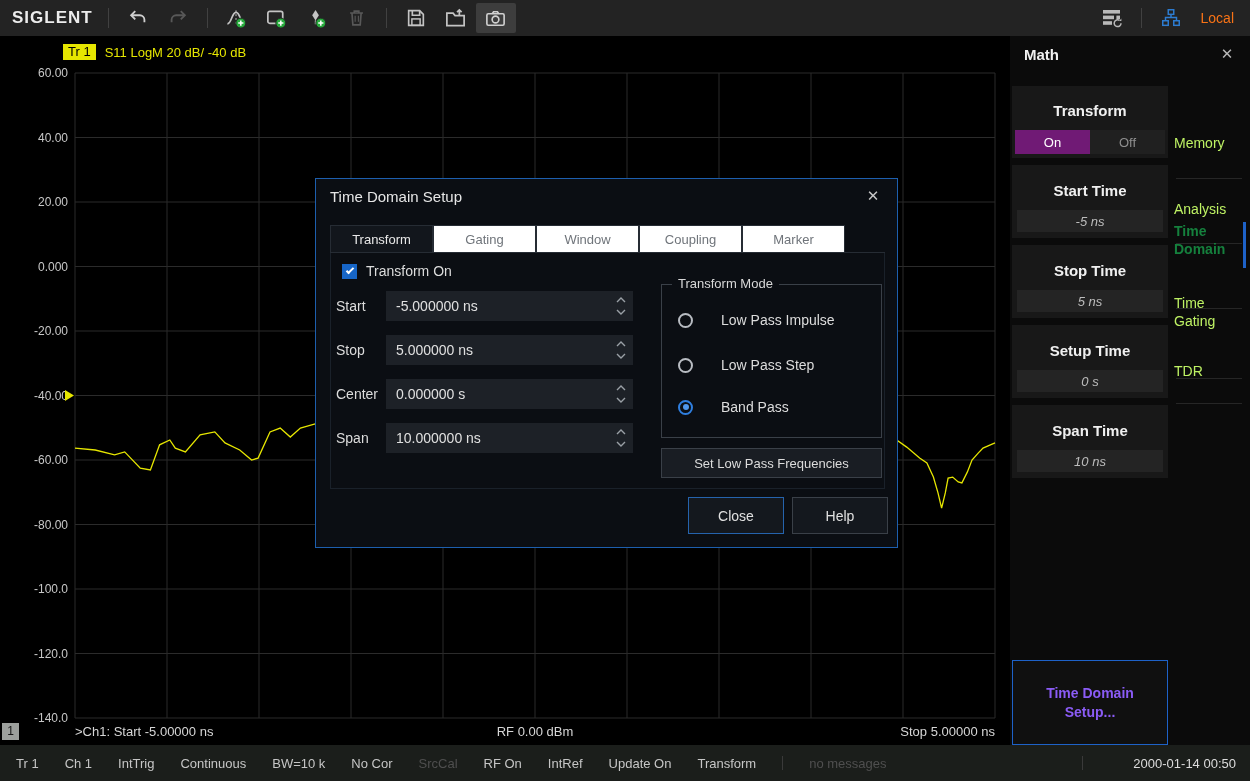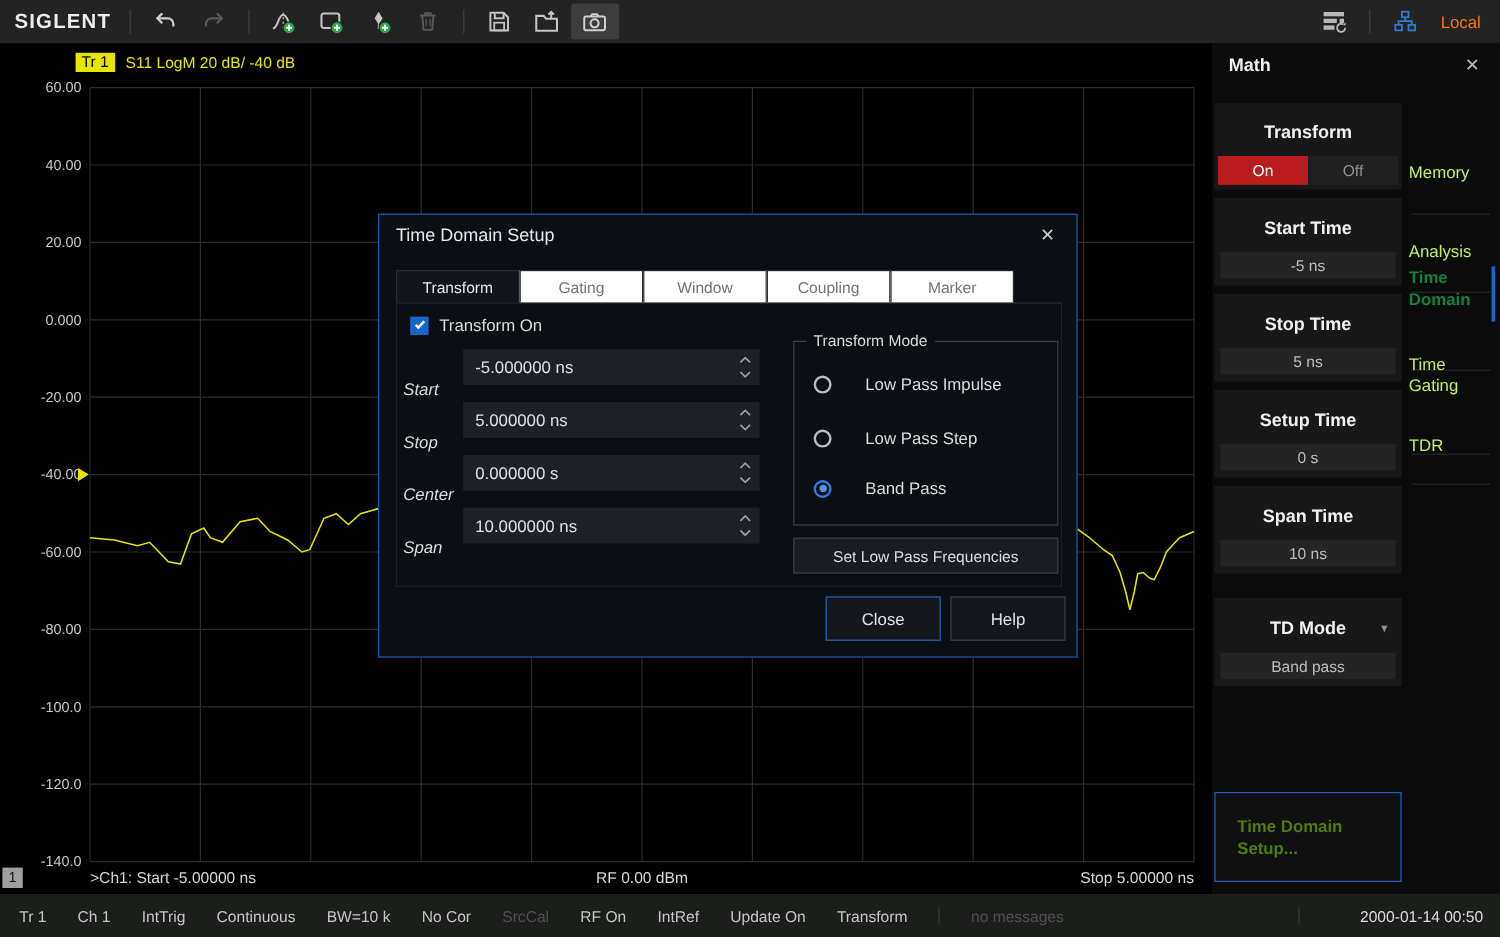--- a/index.html
+++ b/index.html
@@ -49,21 +49,21 @@
     border:1px solid #1a212a; border-top:none; }
   .cb-row { position:absolute; left:26px; top:84px; display:flex; align-items:center; }
   .cb { width:15px; height:15px; background:#12161c; border:1px solid #3a4048;
     display:flex; align-items:center; justify-content:center; }
   .cb.checked { background:#1766c8; border-color:#1766c8; }
   .cb .tick { display:none; width:8px; height:4px; border-left:2px solid #fff; border-bottom:2px solid #fff;
     transform:rotate(-45deg); margin-bottom:2px; }
   .cb.checked .tick { display:block; }
   .cb-label { margin-left:9px; font-size:14px; color:#dcdcdc; }
   .frow { position:absolute; left:20px; width:300px; height:30px; }
-  .flabel { position:absolute; left:0; top:25px; font-size:14px; color:#dcdcdc;font-style:italic; }
+  .flabel { position:absolute; left:0; top:7px; font-size:14px; color:#dcdcdc; }
   .finput { position:absolute; left:50px; top:0; width:247px; height:30px; background:#1d2127;
     color:#e0e0e0; font-size:14px; display:flex; align-items:center; padding-left:10px; }
   .spinner { position:absolute; right:3px; top:3px; bottom:3px; width:18px; display:flex;
     flex-direction:column; justify-content:space-between; align-items:center; padding:3px 0; }
   .modebox { position:absolute; left:345px; top:105px; width:221px; height:154px; border:1px solid #3a4048; }
   .modebox .legend { position:absolute; left:10px; top:-9px; background:#0b0e13; padding:0 6px;
     font-size:13px; color:#d8d8d8; }
   .radio-row { position:absolute; left:16px; display:flex; align-items:center; height:18px; }
   .radio { width:15px; height:15px; border:2px solid #b8bcc2; border-radius:50%;
     display:flex; align-items:center; justify-content:center; }
@@ -79,29 +79,29 @@
   .dlg-help-btn { left:476px; border:1px solid #3a4048; }
 
   
   .panel { position:absolute; left:1010px; top:36px; width:240px; height:709px; background:#0b0b0b; }
   .panel-header { position:absolute; left:0; top:0; right:0; height:36px; display:flex; align-items:center; padding:0 14px; }
   .panel-title { font-size:15px; font-weight:700; color:#f0f0f0; }
   .panel-x { margin-left:auto; color:#b8b8b8; font-size:15px; width:18px; text-align:center; }
   .block { position:absolute; left:2px; width:156px; background:#181818; }
   .block-title { position:absolute; left:0; right:0; text-align:center; font-size:15px; font-weight:700; color:#f0f0f0; }
   .value-box { position:absolute; left:5px; right:5px; bottom:6px; height:22px; background:#242424;
-    color:#bdbdbd; font-size:13px; display:flex; align-items:center; justify-content:center; }
+    color:#bdbdbd; font-size:13px; display:flex; align-items:center; justify-content:center;font-style:italic; }
   .toggle { position:absolute; left:3px; right:3px; bottom:4px; height:24px; display:flex; }
   .toggle > div { flex:1; display:flex; align-items:center; justify-content:center; font-size:13px;
     color:#8f8f8f; background:#202020; }
-  .toggle > div.on { background:#b91c1c; color:#fff; }
+  .toggle > div.on { background:#701a75; color:#fff; }
   .dd-arrow { position:absolute; right:10px; top:21px; font-size:9px; color:#909090; }
-  .setup-btn { position:absolute; left:2px; top:624px; width:156px; height:75px; background:#101010;
-    border:1px solid #1e62c8; color:#4d7c0f; font-size:14px; font-weight:700; display:flex;
-    align-items:center; justify-content:center; text-align:left; padding:0 18px; line-height:1.35; }
+  .setup-btn { position:absolute; left:2px; top:624px; width:156px; height:85px; background:#101010;
+    border:1px solid #1e62c8; color:#8b5cf6; font-size:14px; font-weight:700; display:flex;
+    align-items:center; justify-content:center; text-align:center; padding:0 18px; line-height:1.35; }
   .menu-item { position:absolute; left:164px; width:72px; font-size:14px; color:#bef264; line-height:1.3; }
   .menu-item.active { color:#15803d; font-weight:600; }
   .menu-sep { position:absolute; left:166px; width:66px; height:1px; background:#262626; }
   .menu-indicator { position:absolute; right:0; width:3px; height:46px; background:#1e62c8; display:none; }
   .menu-item.active .menu-indicator,
   .menu-indicator.show { display:block; }
 
   
   .statusbar { position:absolute; left:0; bottom:0; width:1250px; height:36px; background:#1b1e1b;
     display:flex; align-items:center; padding:0 14px 0 16px; font-size:13px; z-index:10; }
@@ -392,25 +392,20 @@
   </div>
   <div class="block" style="top:289px;height:73px">
     <div class="block-title" style="top:17px">Setup Time</div>
     <div class="value-box">0 s</div>
   </div>
   <div class="block" style="top:369px;height:73px">
     <div class="block-title" style="top:17px">Span Time</div>
     <div class="value-box">10 ns</div>
   </div>
 
-  <div class="block" style="top:462px;height:74px">
-    <div class="block-title" style="top:17px">TD Mode</div>
-    <span class="dd-arrow">▼</span>
-    <div class="value-box">Band pass</div>
-  </div>
 
   <div class="setup-btn">Time Domain Setup...</div>
 
   <div class="menu-item" style="top:98px">
     <span>Memory</span>
   </div>
   <div class="menu-sep" style="top:142px"></div>
   <div class="menu-item" style="top:164px">
     <span>Analysis</span>
   </div>

